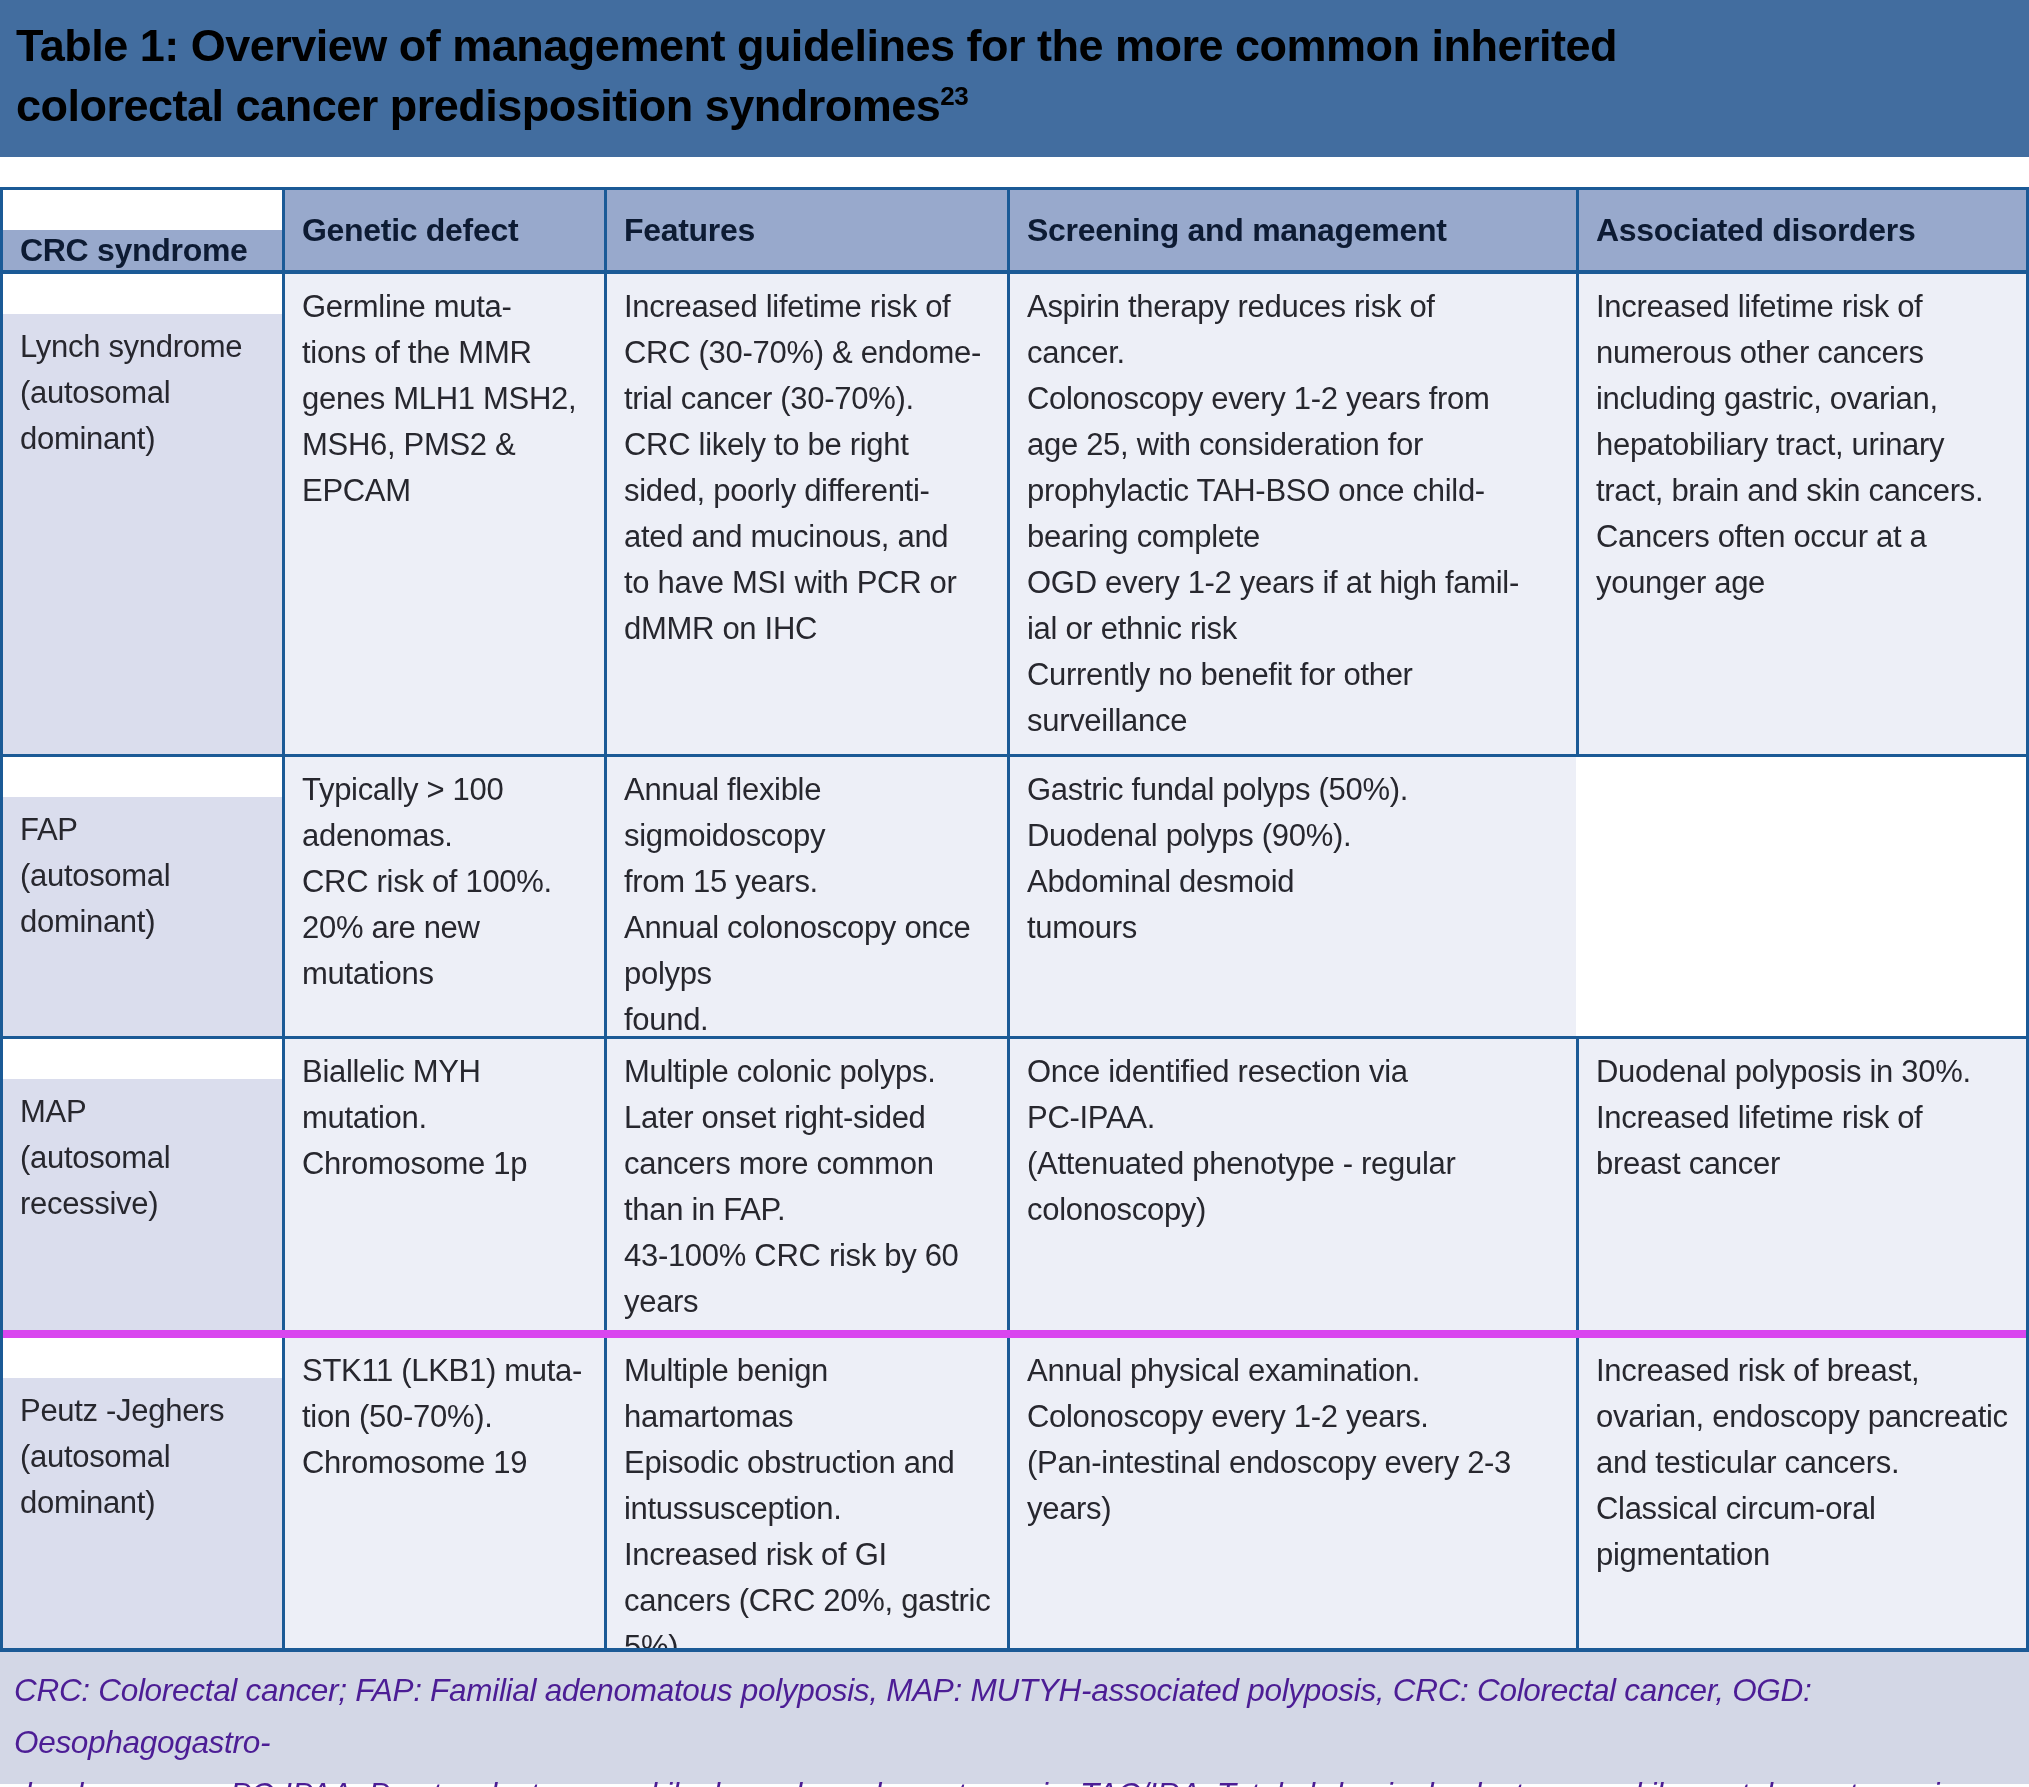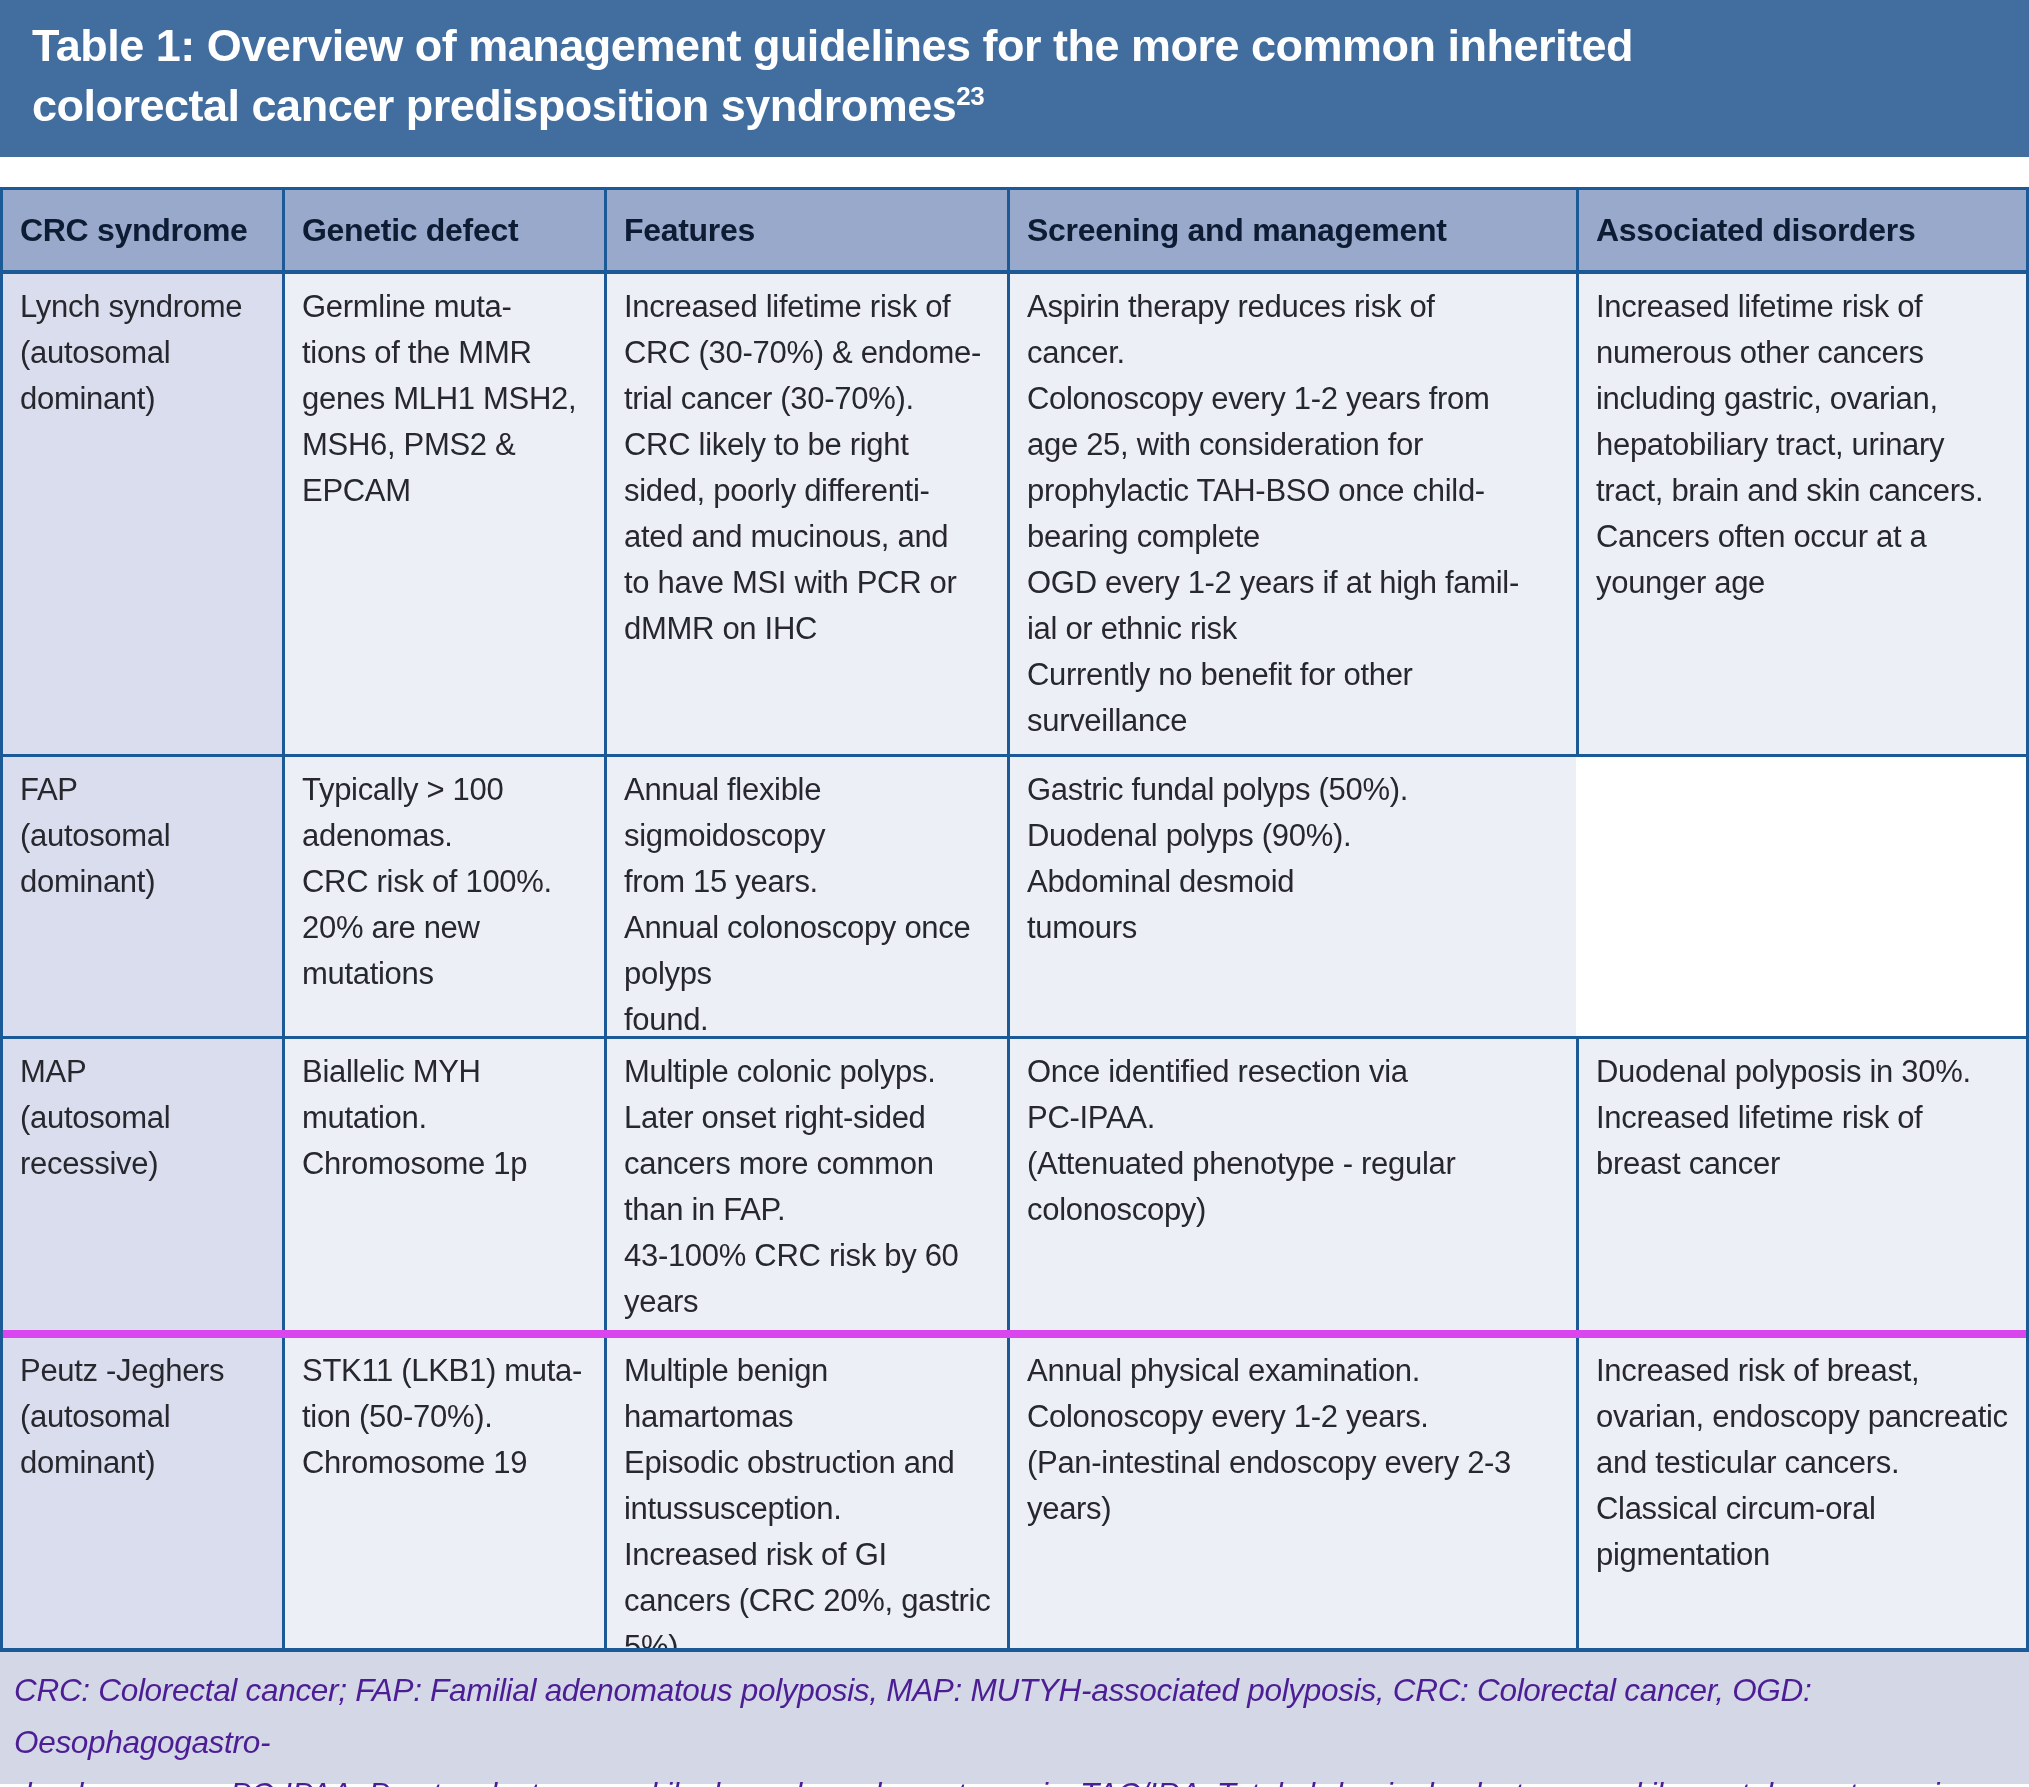--- a/index.html
+++ b/index.html
@@ -3,41 +3,41 @@
 <meta charset="utf-8">
 <style>
   html,body{margin:0;padding:0;background:#ffffff;}
   #page{
     width:2029px;height:1787px;
     font-family:"Liberation Sans",sans-serif;
     position:relative;box-sizing:border-box;background:#ffffff;
   }
   
   .title-band{
-    height:157px;background:#426d9f;color:#ffffff;
-    box-sizing:border-box;padding:16px 24px 0 32px;
+    height:157px;background:#426d9f;color:#000000;
+    box-sizing:border-box;padding:16px 24px 0 16px;
     font-weight:bold;font-size:45px;line-height:60px;
     letter-spacing:-0.5px;
   }
   .title-band sup{font-size:26px;vertical-align:super;line-height:0;}
   .gap{height:30px;background:#ffffff;}
   
   .tbl{
     box-sizing:border-box;border:3px solid #1b5a96;border-bottom:none;
     width:2029px;
   }
   .trow{display:grid;grid-template-columns:279px 322px 403px 569px 1fr;}
   .cell{
     box-sizing:border-box;border-left:3px solid #1b5a96;
     padding:10px 16px 0 17px;
     background:#edeff7;color:#27272e;
     font-size:31px;line-height:46px;letter-spacing:-0.3px;
     white-space:pre-line;overflow:hidden;
   }
-  .cell:first-child{border-left:none;}
+  .cell:first-child{border-left:none;margin-top:40px;}
   .col-syndrome{background:#dadded;}
   .hrow .cell{
     background:#98a9cc;color:#0d1b33;font-weight:bold;font-size:32px;
     display:flex;align-items:center;padding-top:0;white-space:normal;
   }
   .hrow{height:80px;border-bottom:4px solid #1b5a96;}
   .r1{height:480px;border-bottom:3px solid #1b5a96;}
   .r2{height:279px;border-bottom:3px solid #1b5a96;}
   .r3{height:291px;border-bottom:8px solid #d946ef;}
   .r4{height:310px;}

